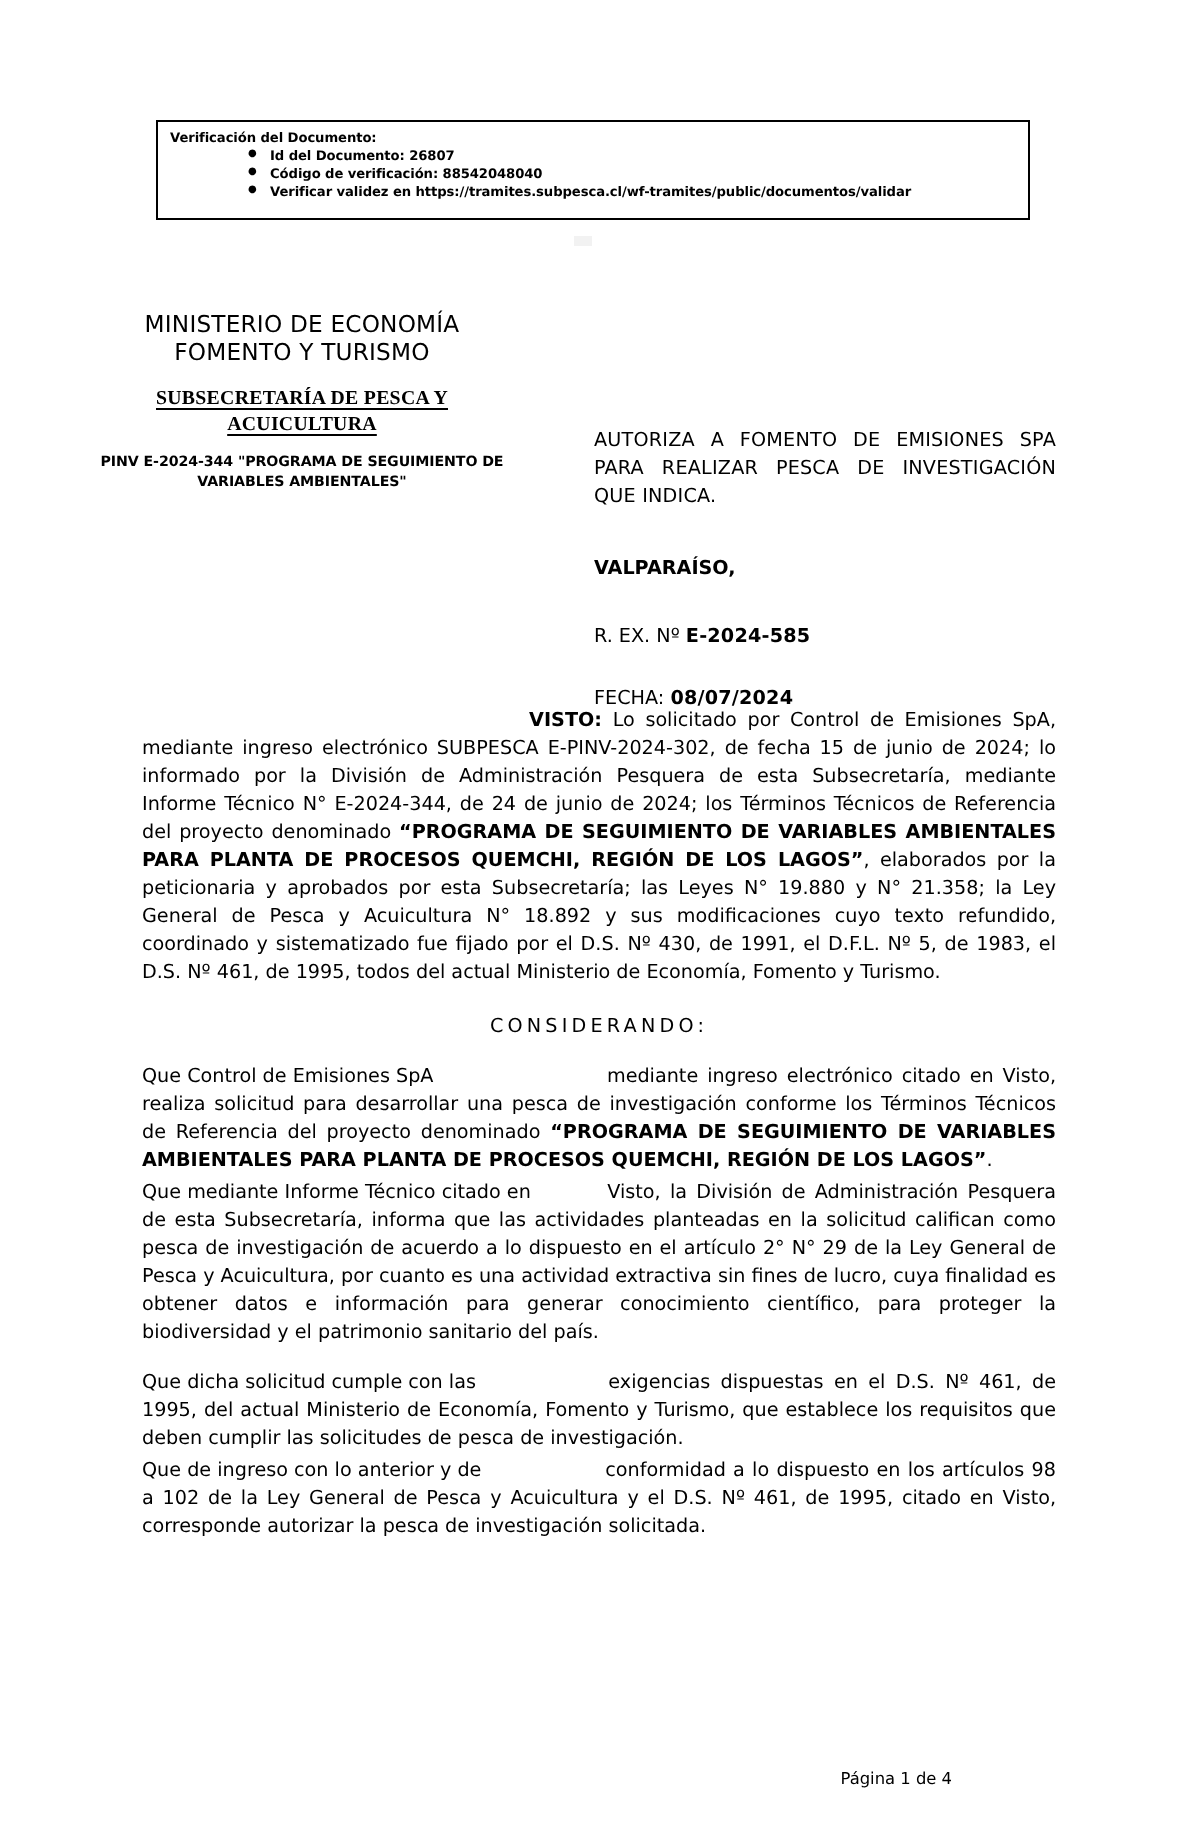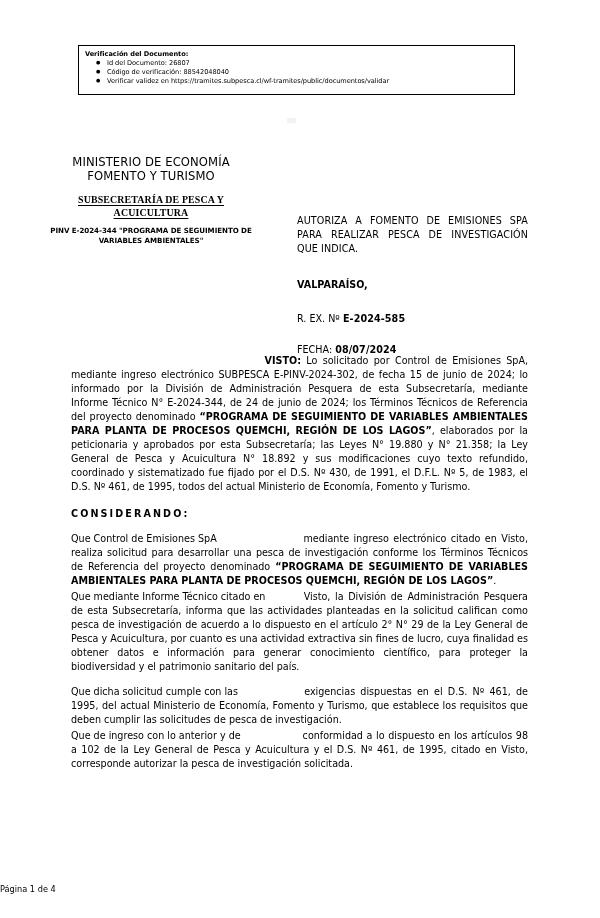--- a/index.html
+++ b/index.html
@@ -13,41 +13,42 @@
     position: relative;
     font-family: "DejaVu Sans", "Liberation Sans", sans-serif;
     color: #000000;
     overflow: hidden;
   }
 
   
   .verif-box {
     position: absolute;
     left: 78px;
-    top: 45px;
+    top: 60px;
     width: 437px;
     height: 50px;
     border: 1.5px solid #000;
     box-sizing: border-box;
     padding: 4px 0 0 6px;
     font-size: 6.6px;
     line-height: 1.38;
     font-weight: bold;
     letter-spacing: -0.05px;
   }
   .verif-title { font-weight: bold; }
   .verif-list {
     margin: 0;
     padding: 0 0 0 22px;
     list-style: none;
   }
   .verif-list li {
     position: relative;
-    font-weight: normal;
+    font-weight: bold;
     white-space: nowrap;
+    margin-left: 28px;
   }
   .verif-list li::before {
     content: "\25CF";
     position: absolute;
     left: -11px;
     top: -0.5px;
     font-size: 5px;
   }
 
   
@@ -131,33 +132,33 @@
   .p-gap { margin-top: 11px !important; }
   .p-gap-sm { margin-top: 2px !important; }
   .lead {
     display: inline-block;
     width: 228px;
   }
   .lead-visto { width: 230px; text-align: right; }
   b { font-weight: bold; }
   .heading-considerando {
     margin-top: 13px !important;
-    text-align: left;
-    font-weight: bold;
+    text-align: center;
+    font-weight: normal;
     letter-spacing: 2.1px;
     font-size: 9.6px;
   }
 
   
   .footer {
     position: absolute;
     left: 0;
     top: 884px;
     width: 476px;
-    text-align: left;
+    text-align: right;
     font-size: 8.2px;
   }
 </style>
 </head>
 <body>
 
 <div class="verif-box">
   <div class="verif-title">Verificación del Documento:</div>
   <ul class="verif-list">
     <li>Id del Documento: 26807</li>

